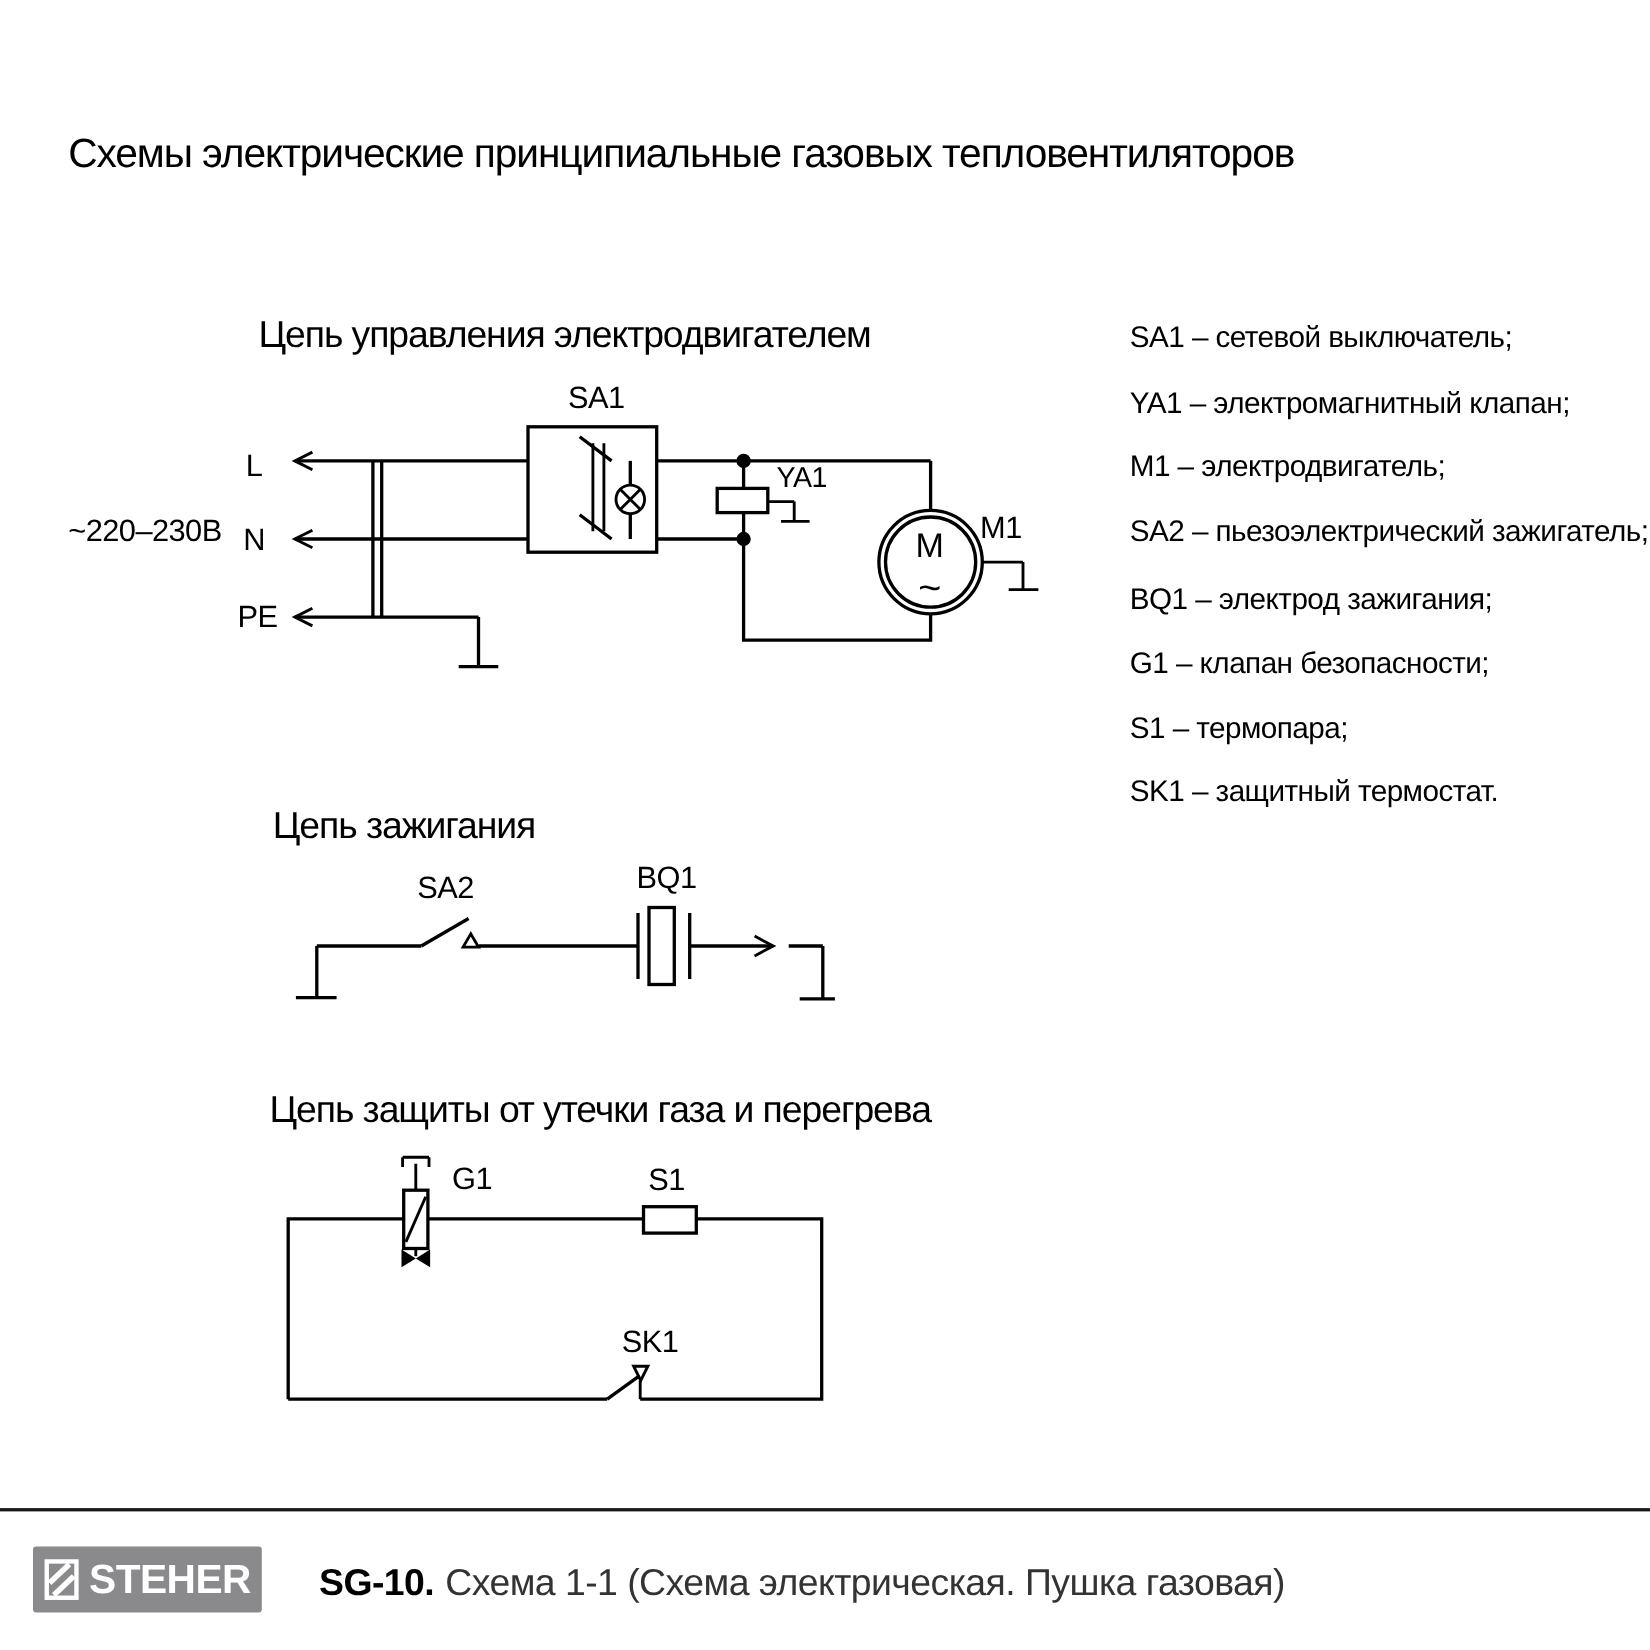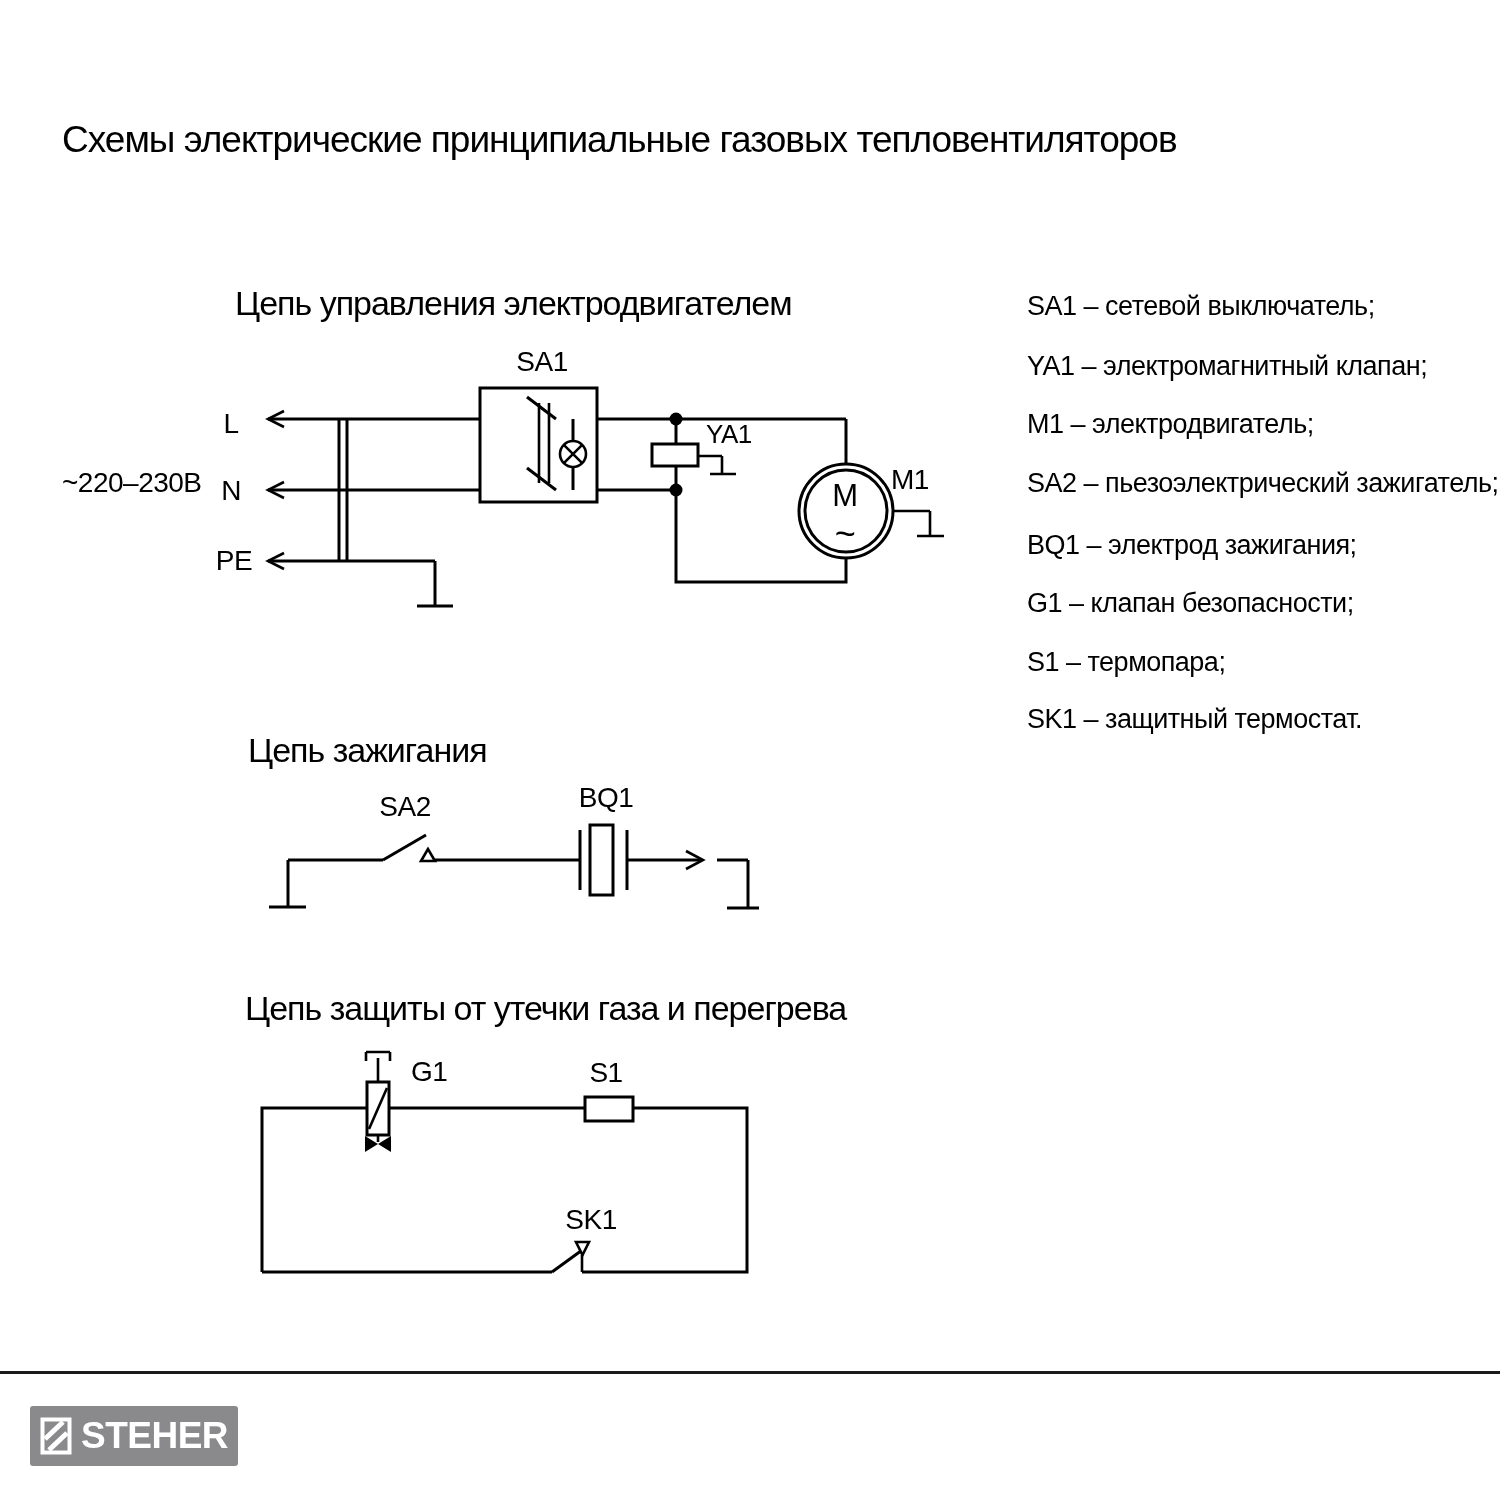--- a/index.html
+++ b/index.html
@@ -153,14 +153,17 @@
 
   <div id="brand-badge">
     <svg width="32" height="38" viewBox="0 0 32 38">
       <rect x="2.5" y="2.5" width="27" height="33" fill="none" stroke="#ffffff" stroke-width="4"></rect>
       <line x1="5" y1="22" x2="23" y2="5" stroke="#ffffff" stroke-width="5"></line>
       <line x1="9" y1="33" x2="27" y2="16" stroke="#ffffff" stroke-width="5"></line>
     </svg>
     <span class="brand-text">STEHER</span>
   </div>
 
+  <div id="footer-caption">
+    <span class="model">SG-10.</span><span>Схема 1-1 (Схема электрическая. Пушка газовая)</span>
+  </div>
 
 </div>
 
 </body></html>

